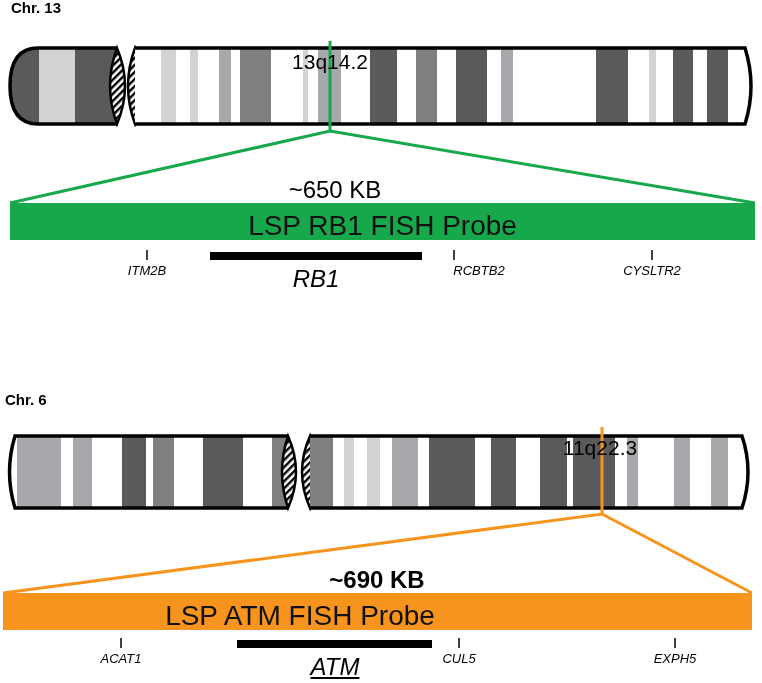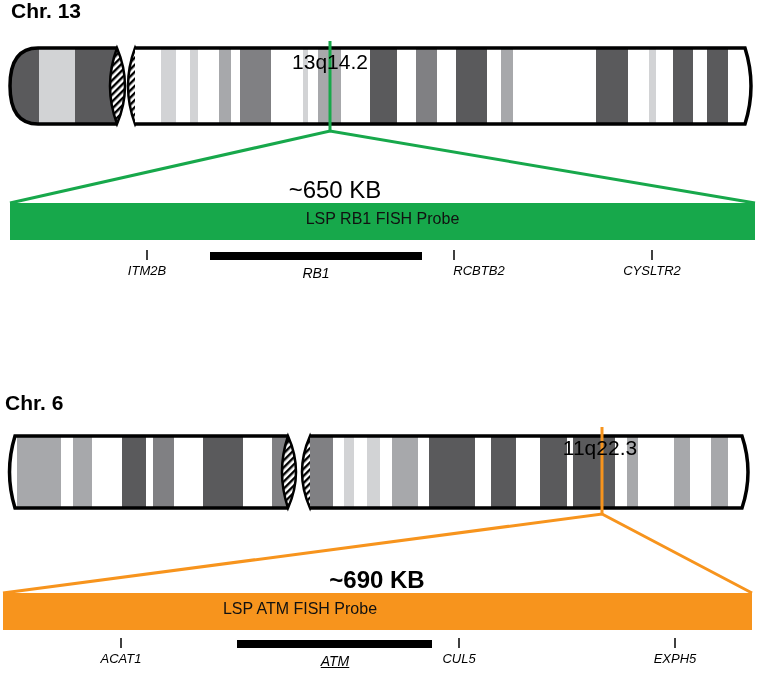--- a/index.html
+++ b/index.html
@@ -1,23 +1,23 @@
 <!DOCTYPE html>
 <html><head>
 <meta charset="utf-8">
 <style>
   html,body{margin:0;padding:0;background:#ffffff;}
   body{width:762px;height:683px;position:relative;overflow:hidden;font-family:"Liberation Sans",sans-serif;}
   .abs{position:absolute;}
-  .chr-title{font-weight:bold;font-size:21px;color:#000;}
+  .chr-title{font-weight:bold;font-size:15px;color:#000;}
   .locus{font-size:21px;color:#000;margin-top:44px;}
   .size{font-size:24px;color:#000;text-align:center;}
-  .probe-label{font-size:16px;color:#111;text-align:center;}
+  .probe-label{font-size:28px;color:#111;text-align:center;}
   .gene-small{font-size:13px;font-style:italic;color:#000;text-align:center;}
-  .gene-big{font-size:14px;font-style:italic;color:#000;text-align:center;}
+  .gene-big{font-size:24px;font-style:italic;color:#000;text-align:center;}
   svg{position:absolute;left:0;top:0;}
 </style>
 </head>
 <body>
 
 <svg width="762" height="683" viewBox="0 0 762 683">
   <defs>
     <pattern id="hatch" patternUnits="userSpaceOnUse" width="5" height="5" patternTransform="rotate(45)">
       <rect width="5" height="5" fill="#fff"></rect>
       <rect width="2.4" height="5" fill="#000"></rect>

